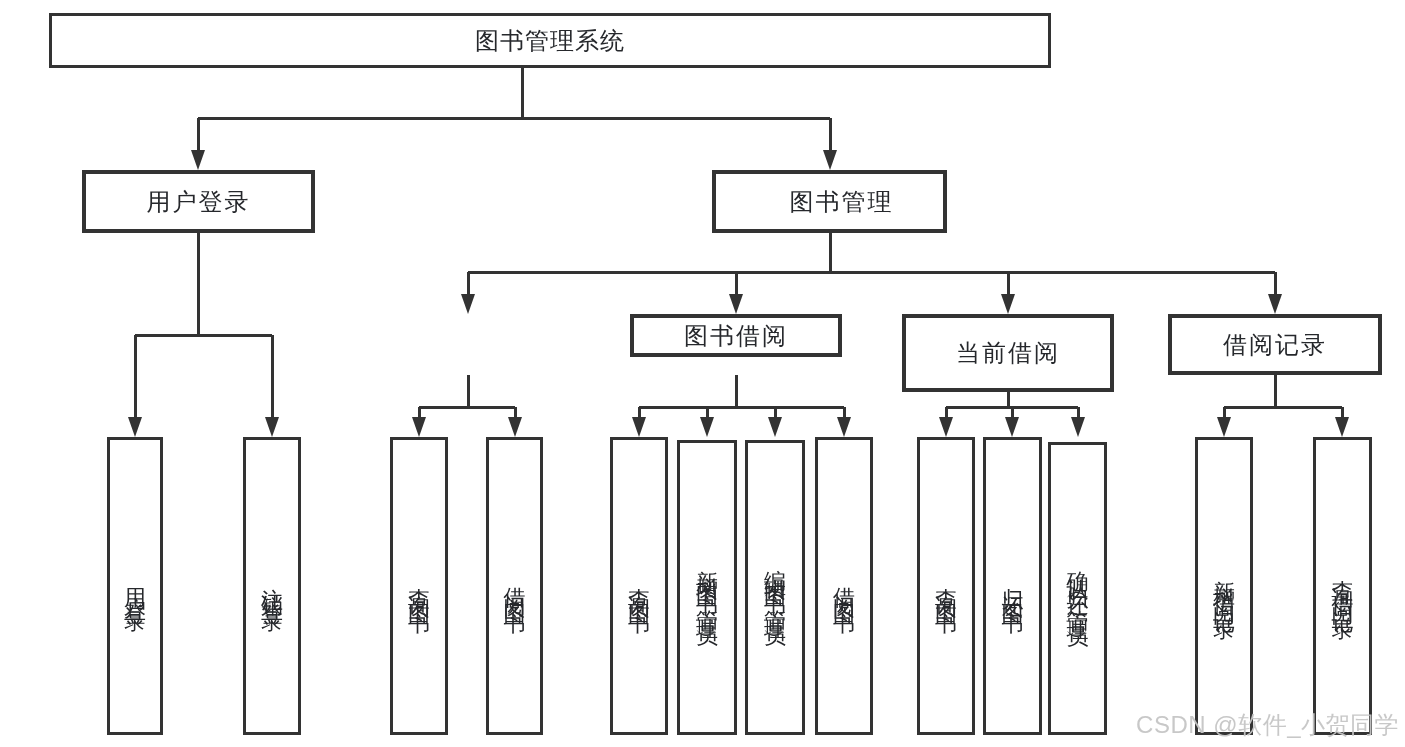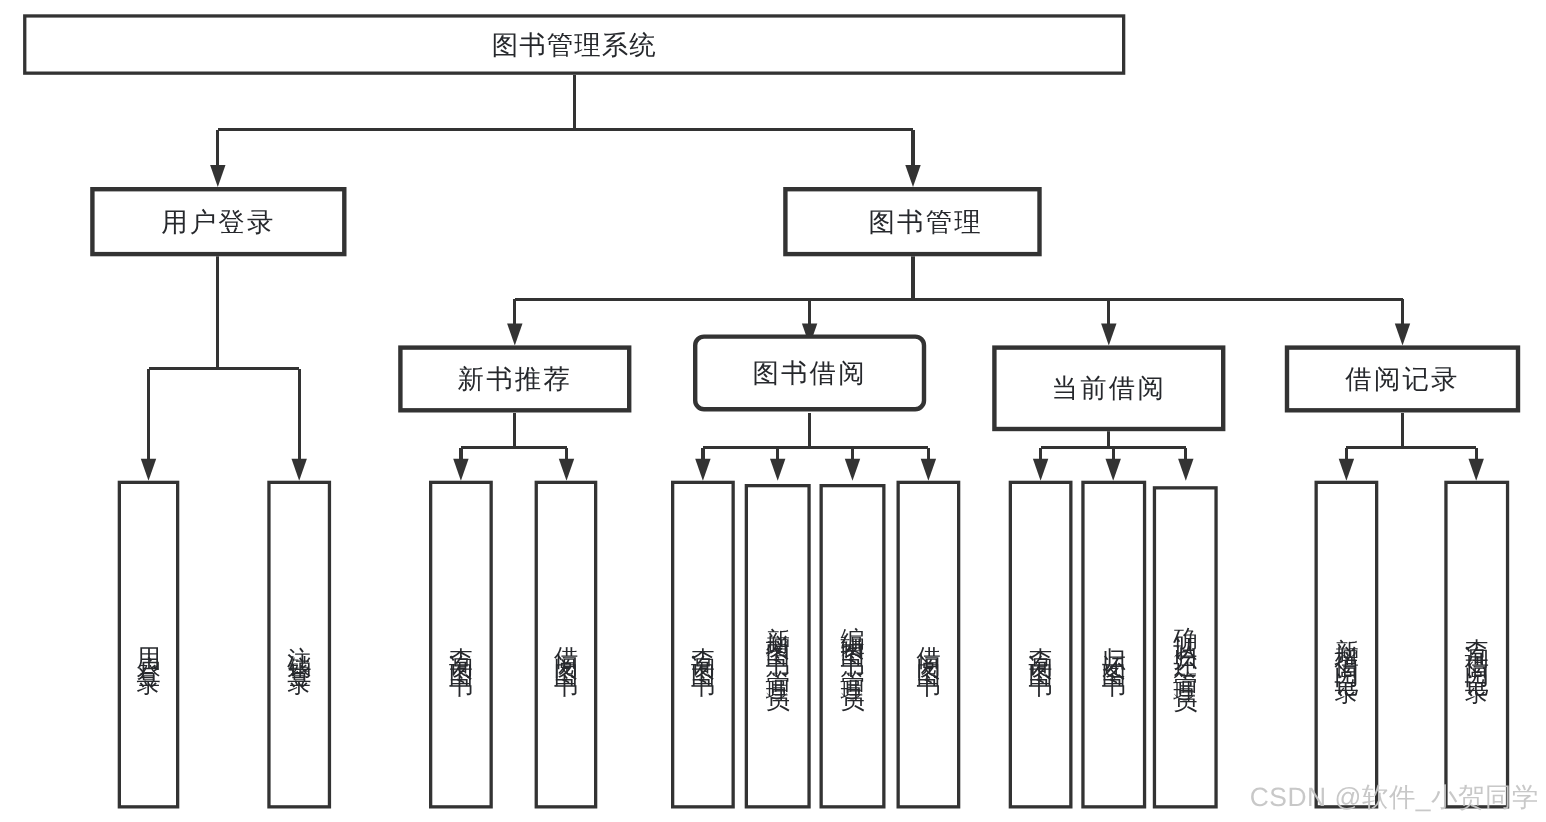--- a/index.html
+++ b/index.html
@@ -4,21 +4,21 @@
 <style>
   html,body{margin:0;padding:0;background:#ffffff;}
   body{font-family:"Liberation Sans",sans-serif;color:#26282c;}
   #stage{position:relative;width:1405px;height:747px;background:#ffffff;overflow:hidden;}
   #wires{position:absolute;left:0;top:0;z-index:0;}
   .node{
     position:absolute;box-sizing:border-box;background:#ffffff;
     border:3px solid #333333;display:flex;align-items:center;justify-content:center;
     z-index:1;
   }
-  .root{font-size:24px;letter-spacing:1px;}
+  .root{font-size:24px;letter-spacing:1px;margin-left:28px;}
   .hnode{border-width:4px;font-size:24px;letter-spacing:2px;}
   .leaf{border-width:3px;}
   .leaf .vtext{
     writing-mode:vertical-rl;text-orientation:mixed;
     font-size:22px;letter-spacing:8px;line-height:1.1;
   }
   .watermark{
     position:absolute;right:6px;bottom:6px;z-index:5;
     font-size:24px;letter-spacing:0.5px;color:rgba(197,197,197,0.95);
   }
@@ -65,24 +65,21 @@
     <span>图书管理系统</span>
   </div>
 
   <div class="node hnode" style="left:82px;top:170px;width:233px;height:63px;">
     <span>用户登录</span>
   </div>
   <div class="node hnode" style="left:712px;top:170px;width:235px;height:63px;padding-left:24px;">
     <span>图书管理</span>
   </div>
 
-  <div class="node hnode" style="left:362px;top:314px;width:212px;height:61px;">
-    <span>新书推荐</span>
-  </div>
-  <div class="node hnode" style="left:630px;top:304px;width:212px;height:70px;border-radius:10px;">
+  <div class="node hnode" style="left:630px;top:314px;width:212px;height:43px;">
     <span>图书借阅</span>
   </div>
   <div class="node hnode" style="left:902px;top:314px;width:212px;height:78px;">
     <span>当前借阅</span>
   </div>
   <div class="node hnode" style="left:1168px;top:314px;width:214px;height:61px;">
     <span>借阅记录</span>
   </div>
 
   <div class="node leaf" style="left:107px;top:437px;width:56px;height:298px;">

